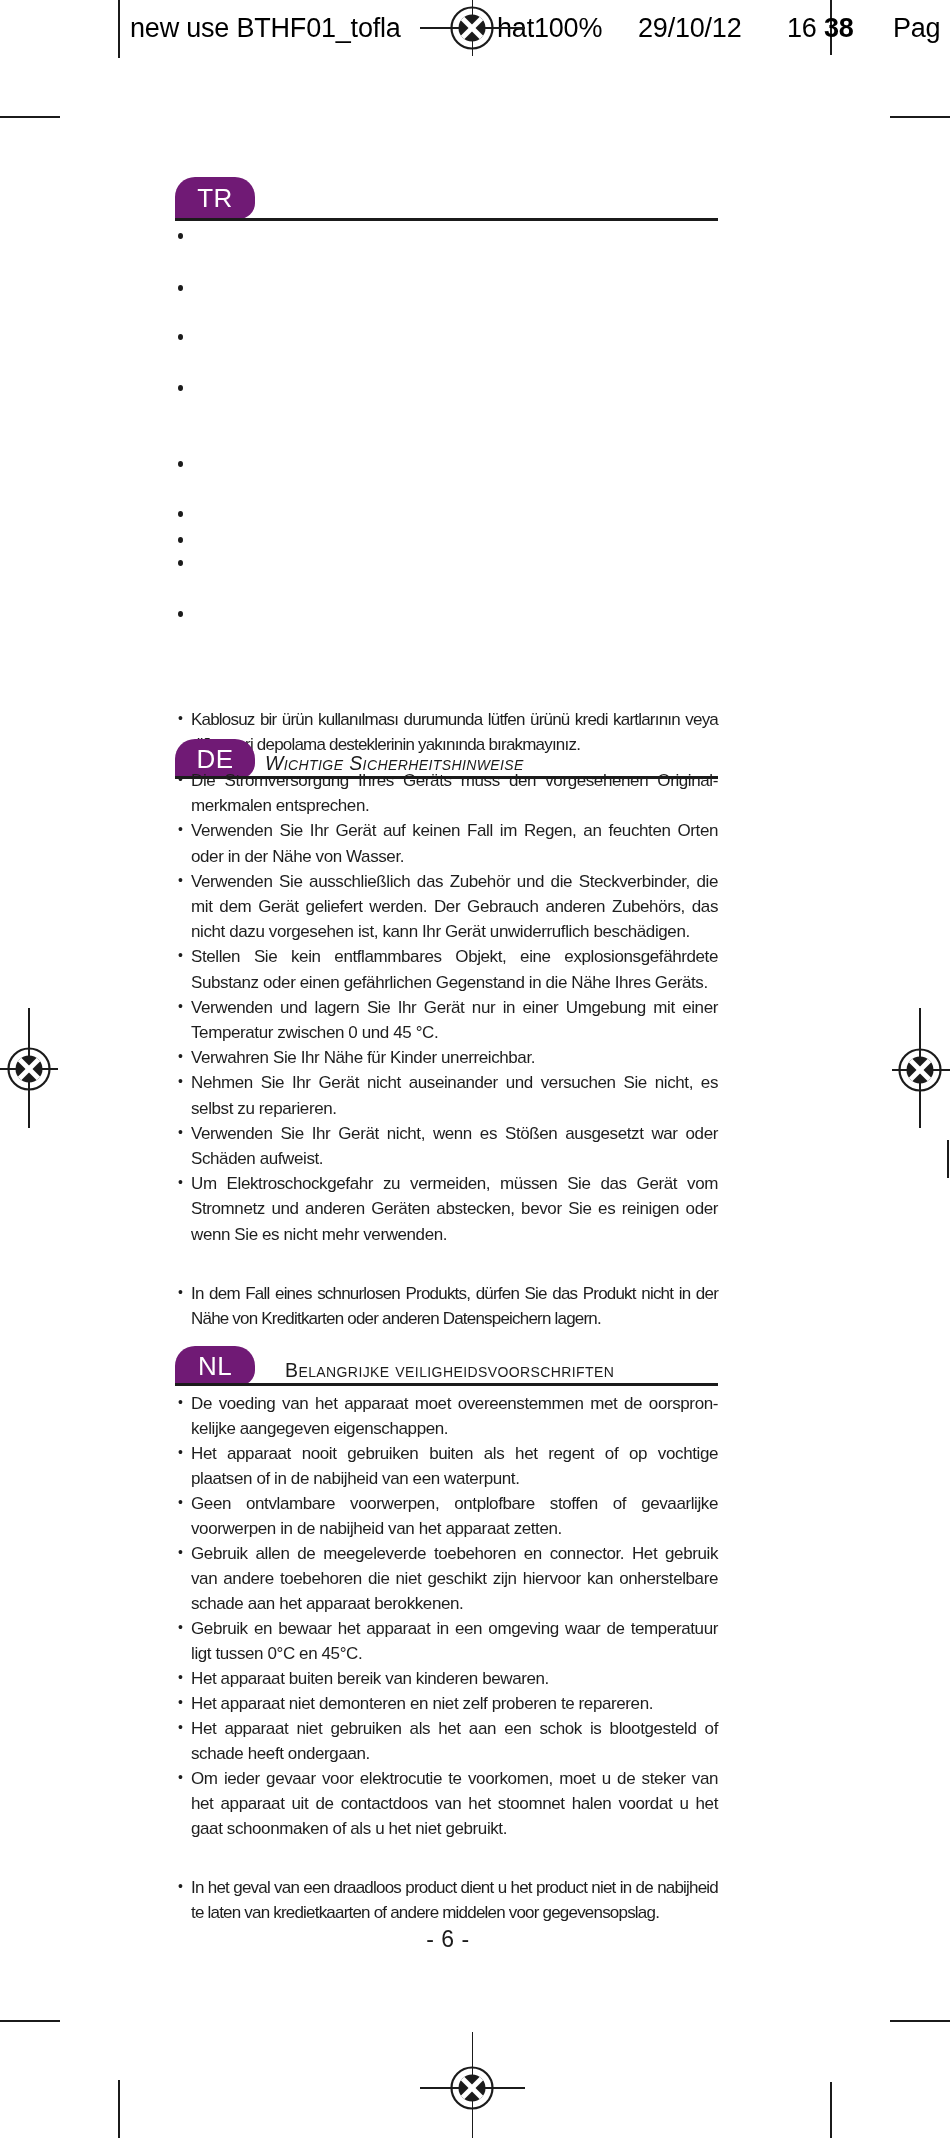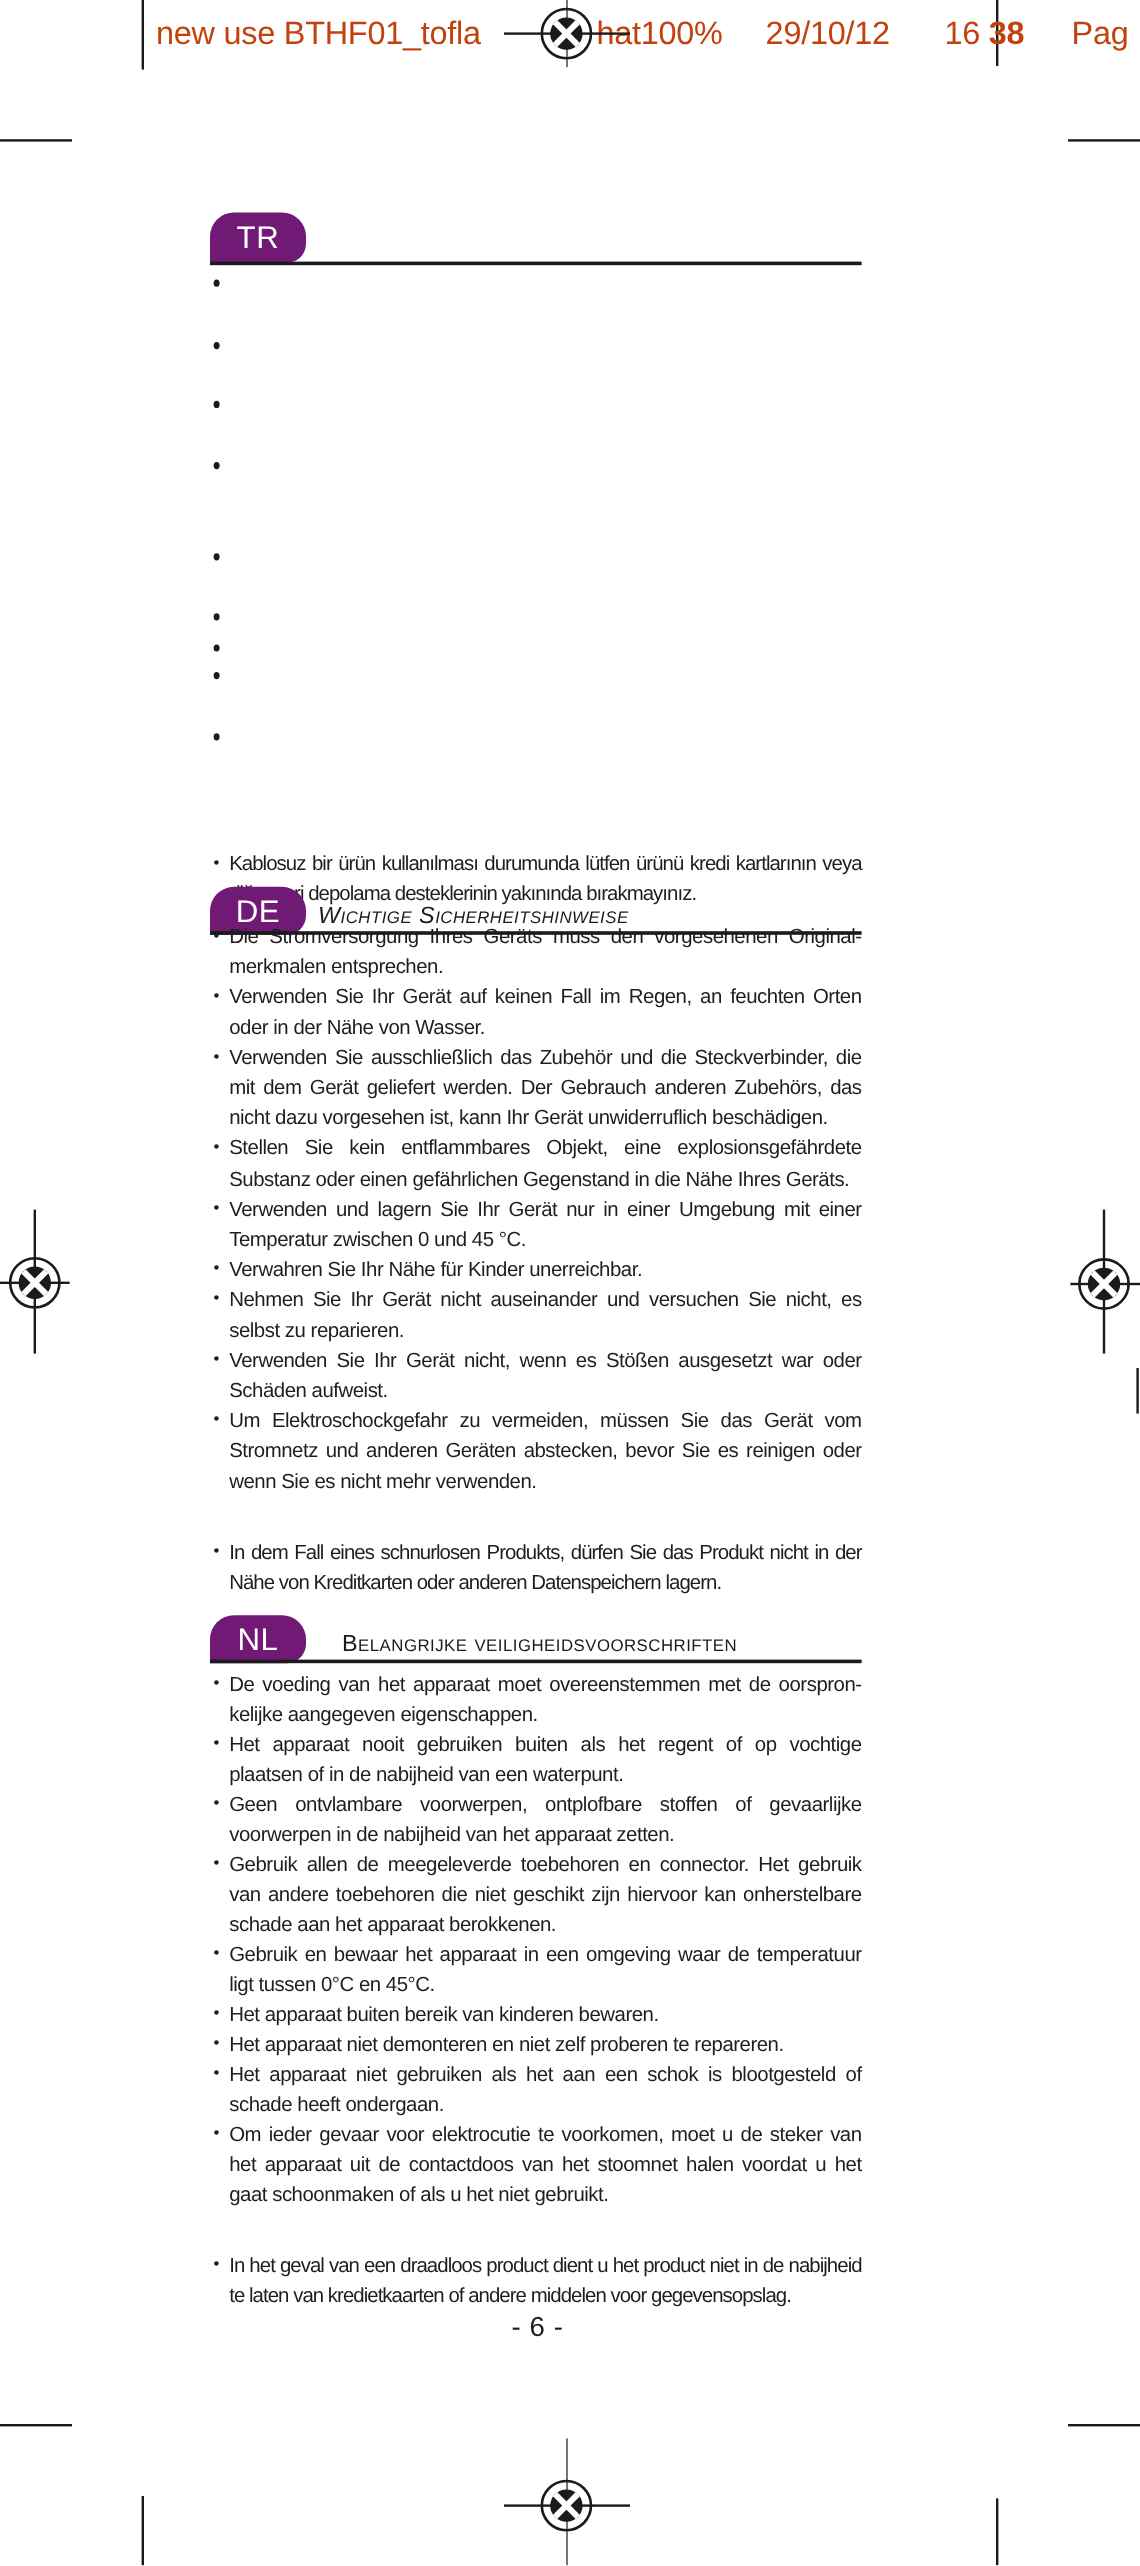--- a/index.html
+++ b/index.html
@@ -4,21 +4,21 @@
 <style>
   html,body { margin:0; padding:0; background:#ffffff; }
   .page {
     position:relative; width:950px; height:2138px; background:#ffffff;
     font-family:"Liberation Sans", sans-serif; color:#1b1b1b; overflow:hidden;
   }
   
   .vline,.hline { position:absolute; background:#1b1b1b; }
   .reg { position:absolute; width:48px; height:48px; }
   
-  .hdr-seg { position:absolute; top:13px; font-size:27px; letter-spacing:-0.2px; white-space:nowrap; color:#c2410c; }
+  .hdr-seg { position:absolute; top:13px; font-size:27px; letter-spacing:-0.2px; white-space:nowrap; color:#000000; }
   
   .badge {
     position:absolute; left:175px; width:80px; height:42px;
     background:#701a75; color:#fff; border-radius:20px 20px 16px 0;
     display:flex; align-items:center; justify-content:center;
     font-size:26px; letter-spacing:0.5px;
   }
   .rule { position:absolute; left:175px; width:543px; height:3px; background:#1b1b1b; }
   .sec-heading {
     position:absolute; left:265px; font-size:19.5px; letter-spacing:0.4px;

